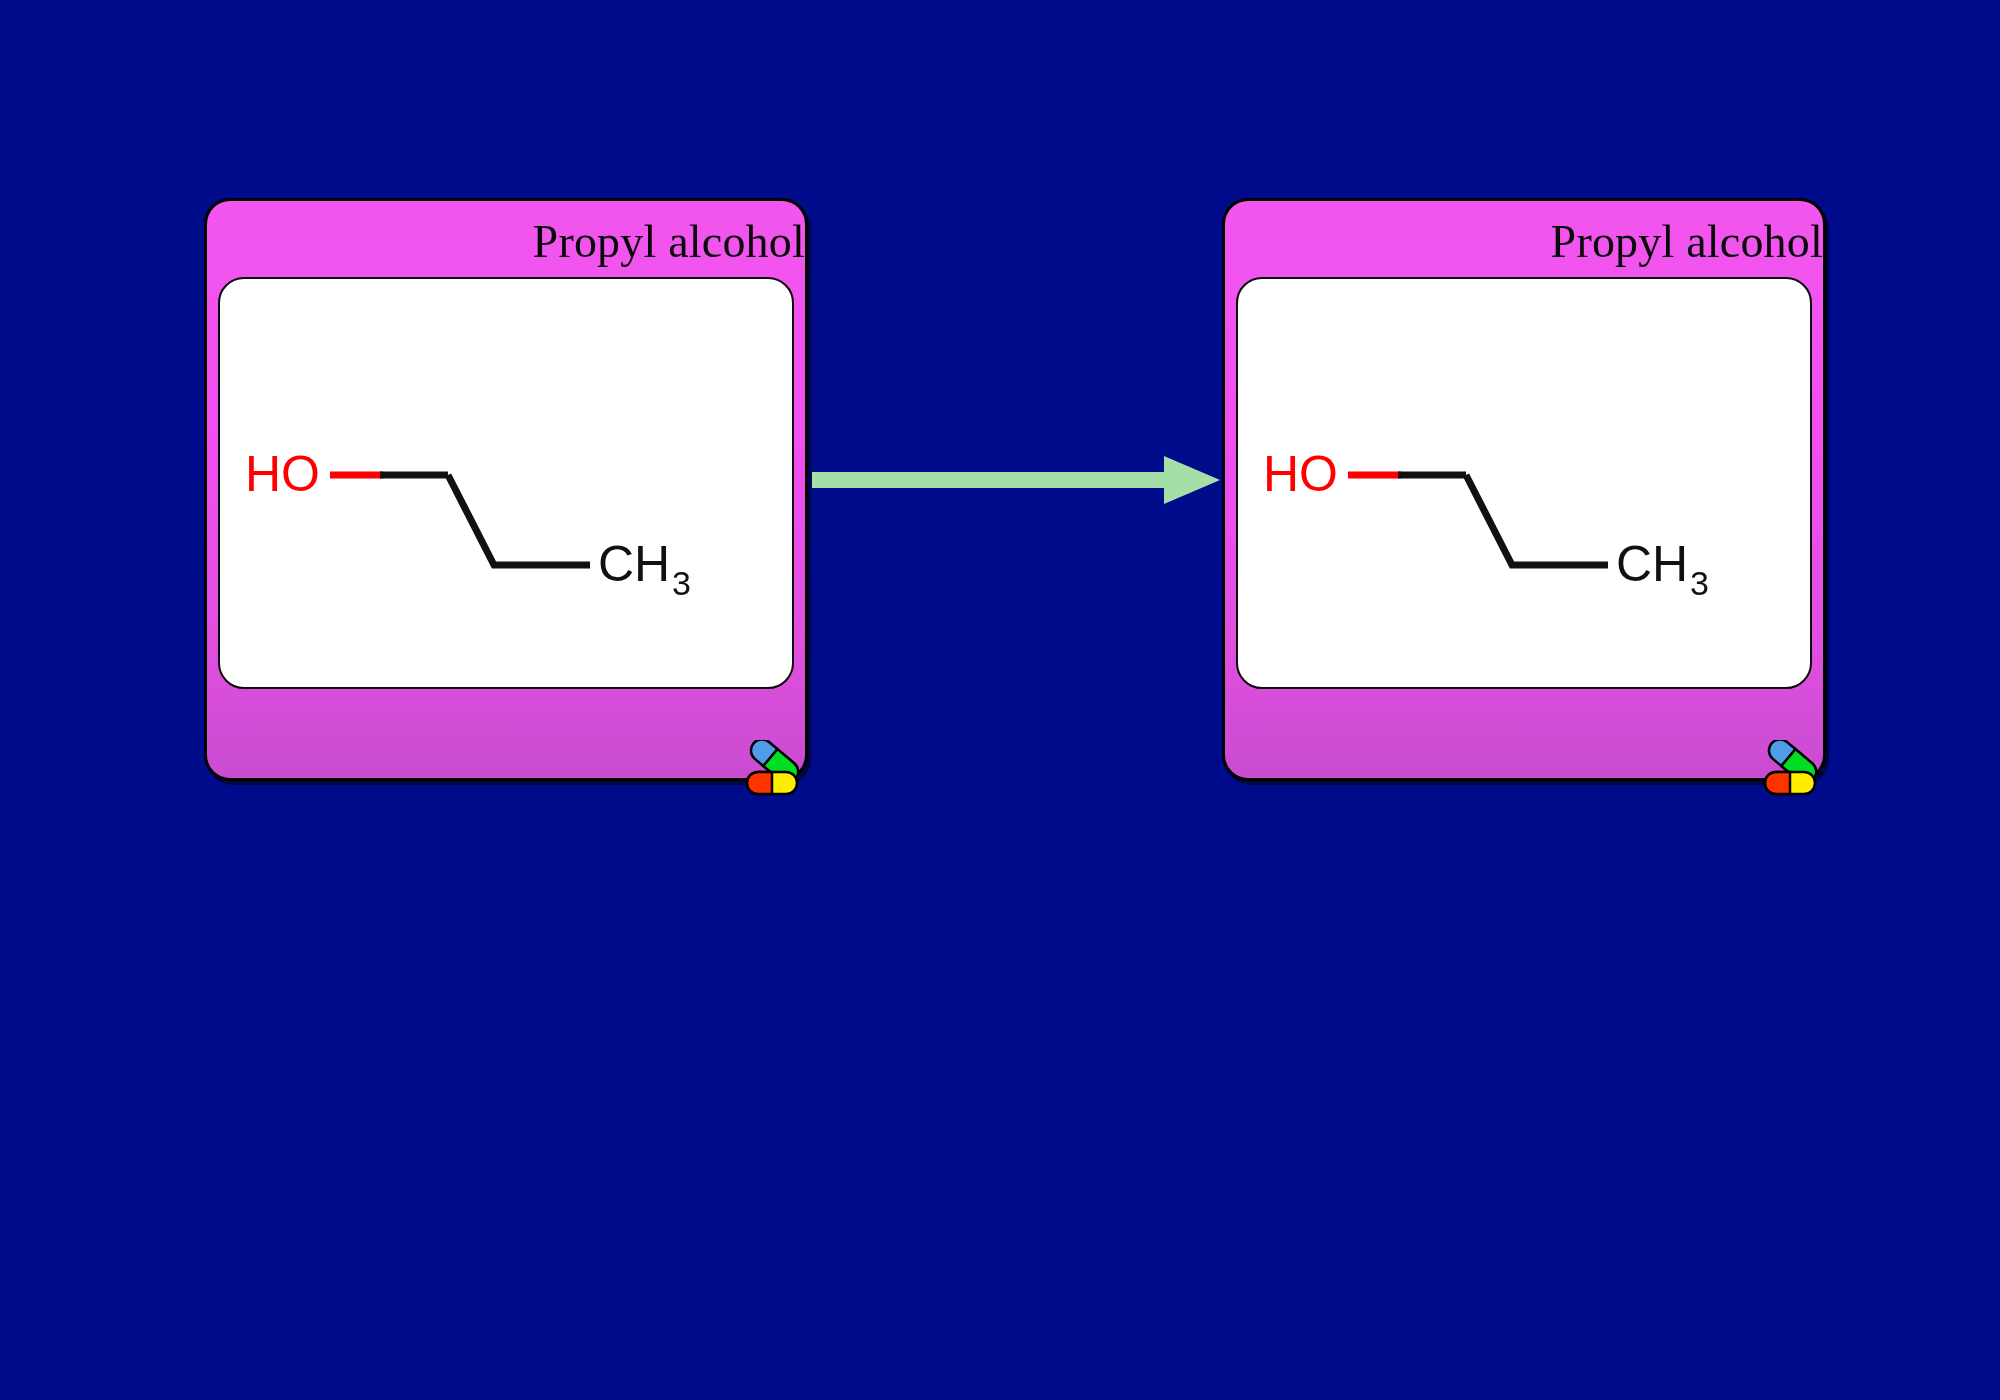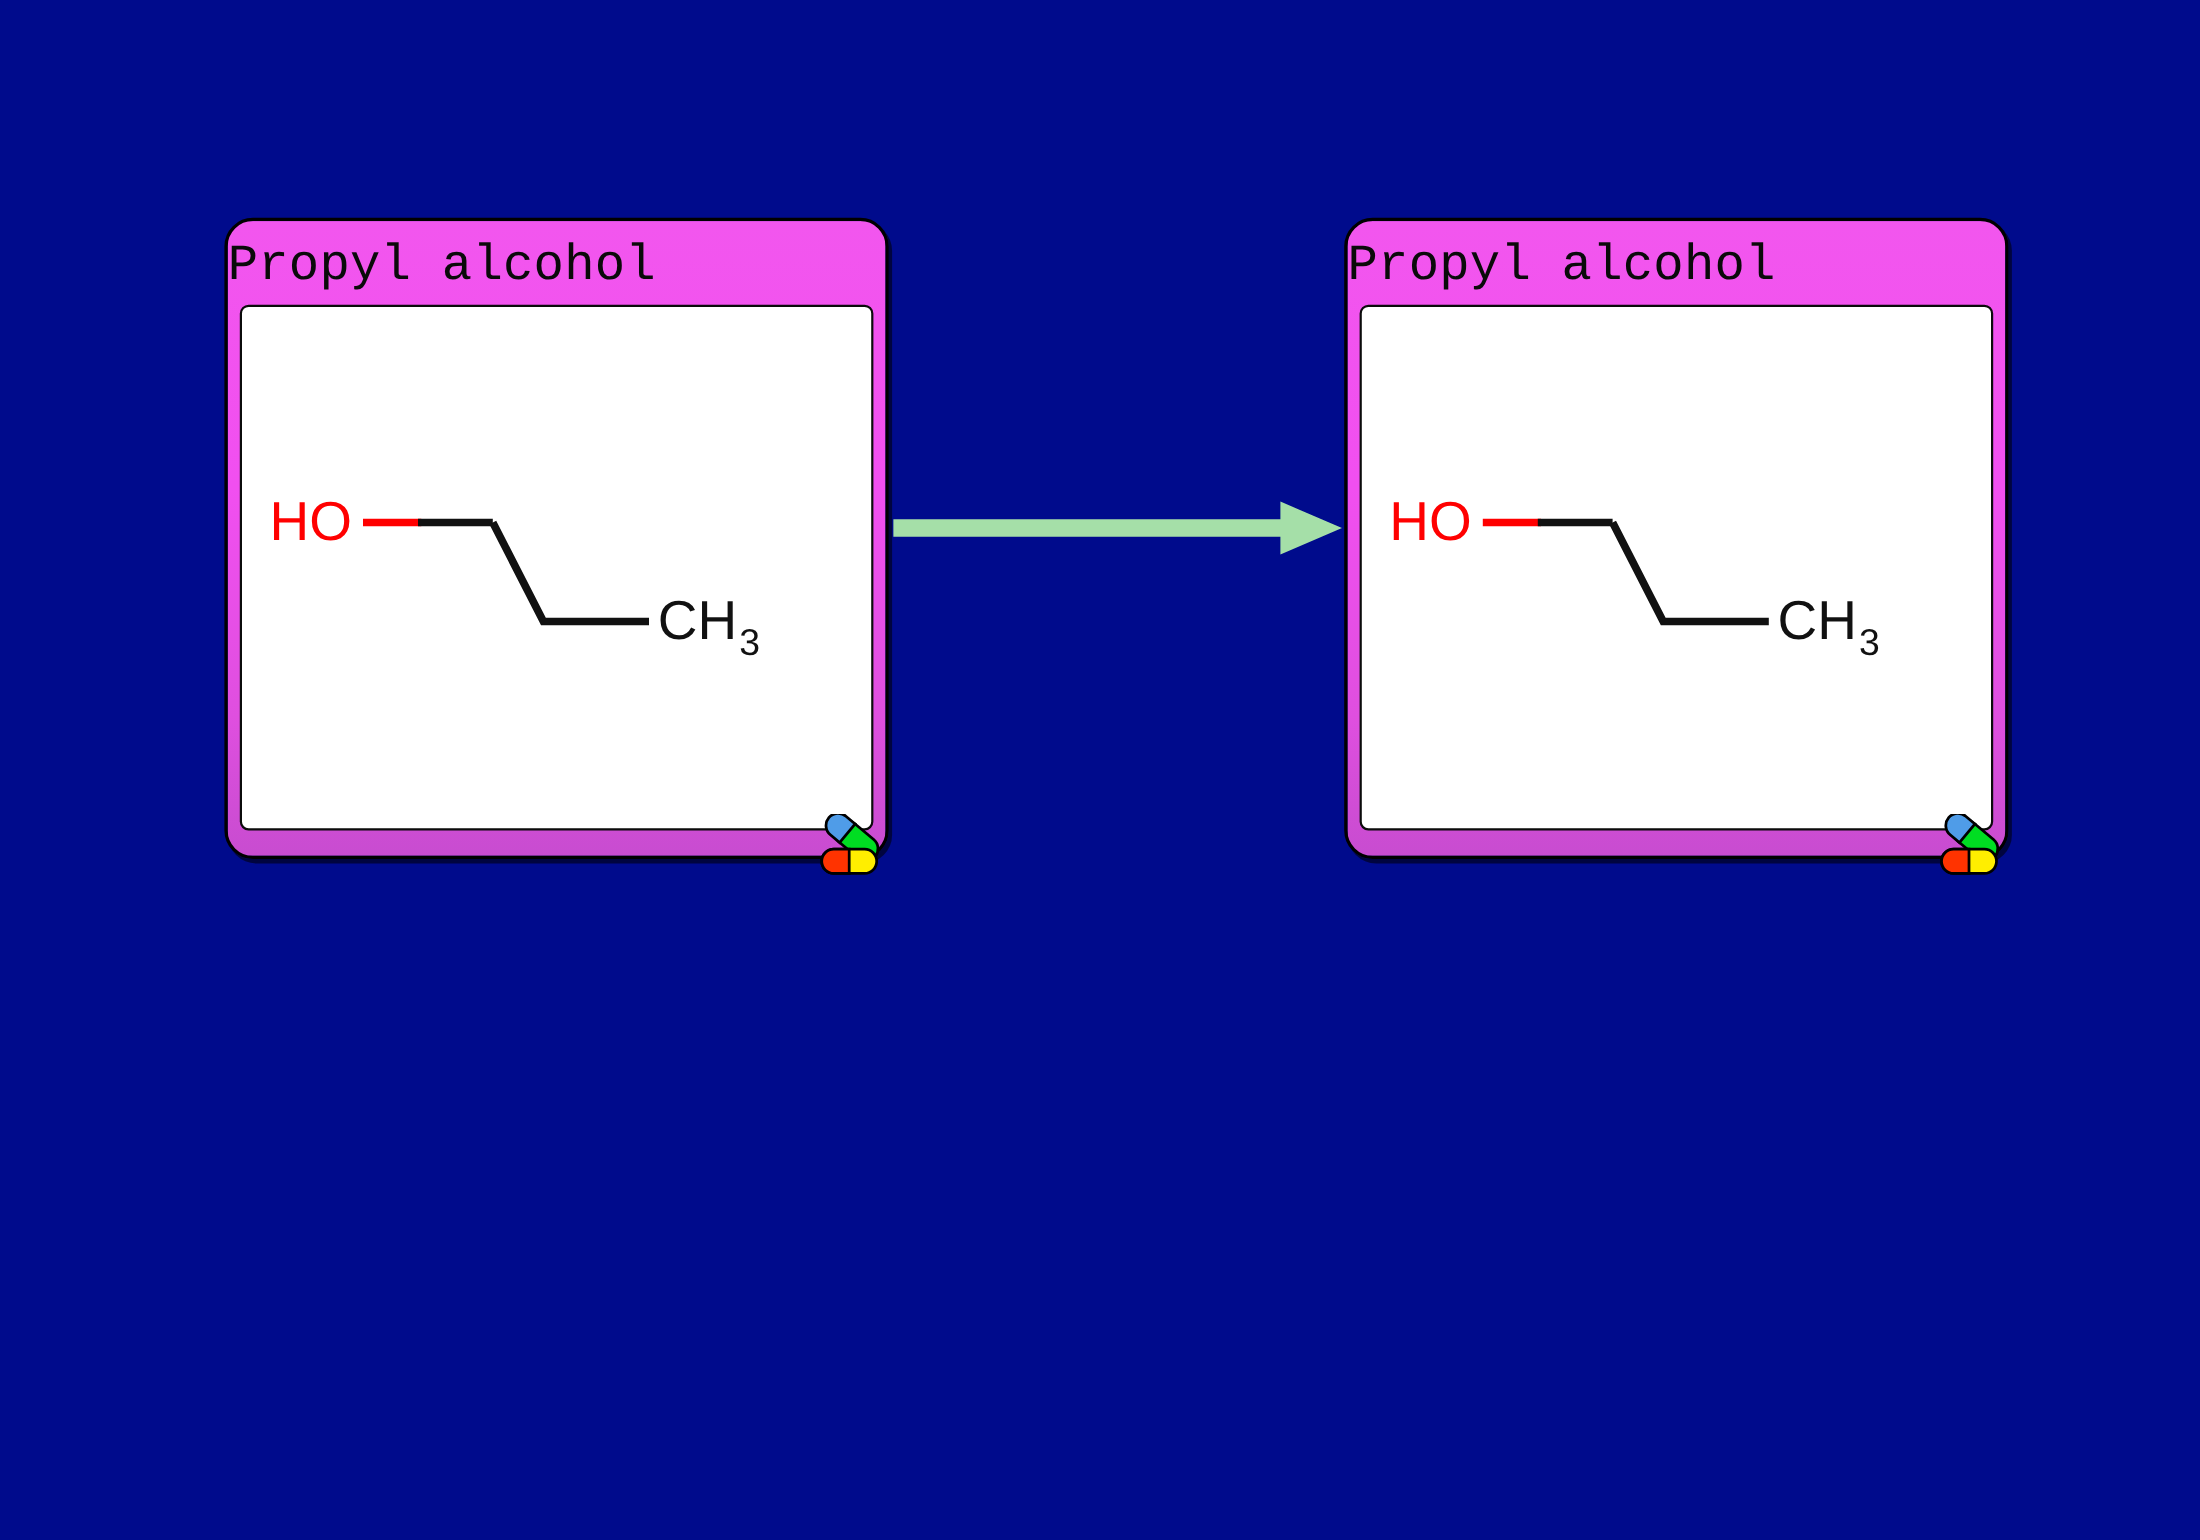--- a/index.html
+++ b/index.html
@@ -35,38 +35,38 @@
   .card-left  { left: 204px;  top: 198px; }
   .card-right { left: 1222px; top: 198px; }
 
   .mol-title {
     position: absolute;
     left: 0;
     right: 0;
     top: 8px;
     height: 66px;
     line-height: 66px;
-    text-align: left;
-    font-family: Liberation Mono, monospace;
+    text-align: right;
+    font-family: Liberation Serif, serif;
     font-size: 46px;
     color: #0a0a0a;
     letter-spacing: 0.2px;
     white-space: nowrap;
   }
 
   .mol-canvas {
     position: absolute;
     left: 11px;
     top: 76px;
     width: 576px;
-    height: 478px;
+    height: 412px;
     box-sizing: border-box;
     background: #ffffff;
     border: 2.5px solid #0b0b0b;
-    border-radius: 8px;
+    border-radius: 26px;
     overflow: hidden;
   }
 
   .mol-svg {
     position: absolute;
     left: 0;
     top: 0;
     width: 576px;
     height: 478px;
   }

